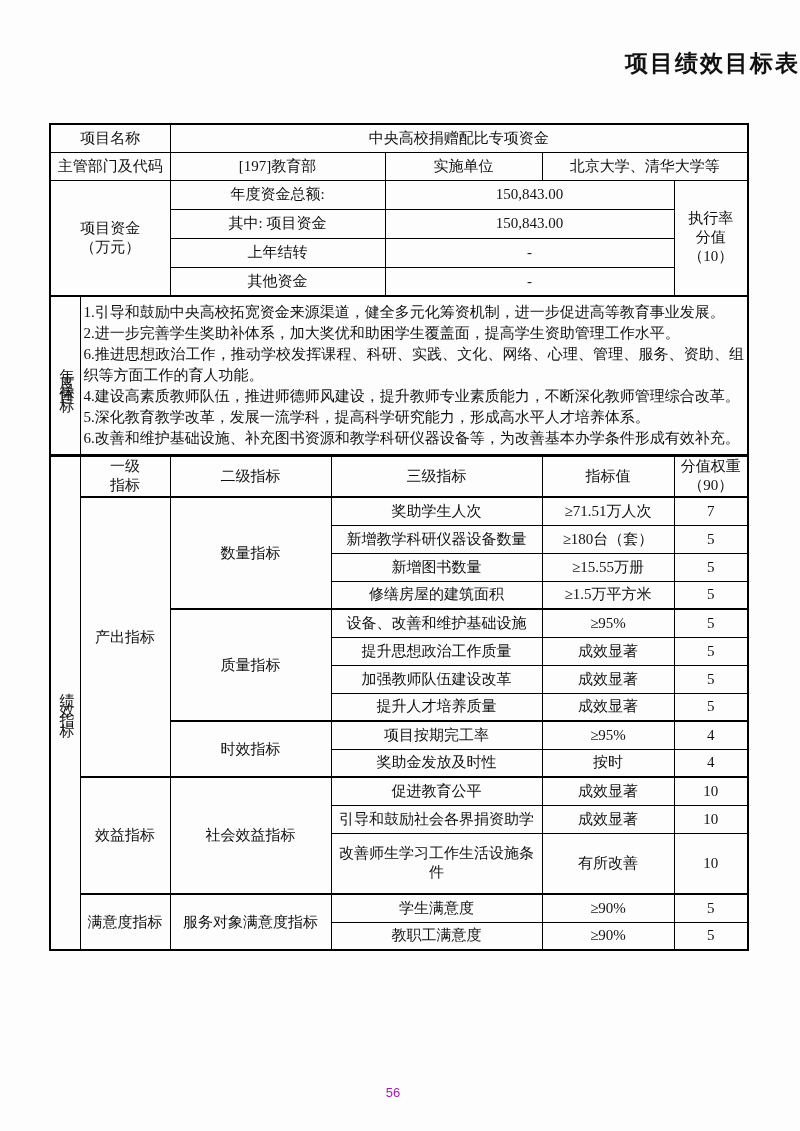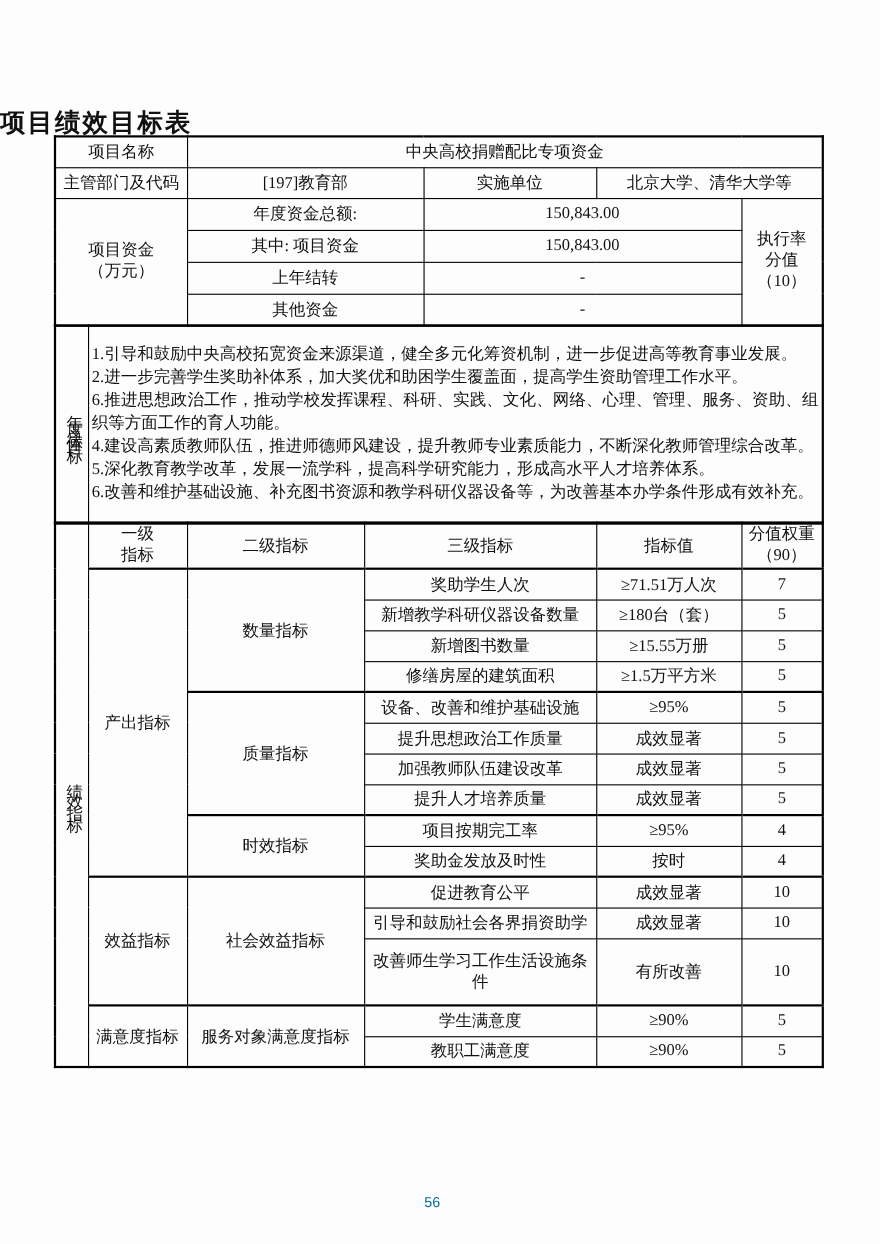--- a/index.html
+++ b/index.html
@@ -7,22 +7,22 @@
   body { font-family: "Liberation Serif", "DejaVu Serif", serif; color: #111; }
   .page {
     position: relative;
     width: 800px;
     height: 1131px;
     background: #fdfdfd;
     margin: 0 auto;
     overflow: hidden;
   }
   .doc-title {
-    padding-top: 96px;
-    text-align: left;
+    padding-top: 48px;
+    text-align: right;
     font-size: 23px;
     font-weight: bold;
     letter-spacing: 2px;
   }
   .doc-subtitle {
     margin-top: 17px;
     text-align: center;
     font-size: 15px;
     letter-spacing: 1px;
   }
@@ -48,21 +48,21 @@
     overflow: hidden;
   }
   .pre { white-space: pre-line; line-height: 19px; }
   .num { text-align: right; padding-right: 5px; font-family: Liberation Serif, serif; }
   .left { text-align: left; padding-left: 5px; }
   .fund-label-first { text-align: left; padding-left: 6px; }
   tr.r28 { height: 28px; }
   tr.r29 { height: 29px; }
   tr.head { height: 42px; }
   tr.tall { height: 61px; }
-  tr.goals-row { height: 180px; }
+  tr.goals-row { height: 160px; }
   
   tr.bt > td { border-top: 2.5px solid #000; }
   tr.head > td { border-bottom: 2.5px solid #000; }
   tr.head > td.vcell { border-bottom: 1.5px solid #000; }
   .vcell { padding: 0; }
   .vtext {
     display: inline-block;
     writing-mode: vertical-rl;
     text-orientation: upright;
     letter-spacing: 6px;
@@ -79,21 +79,21 @@
     font-size: 15px;
     line-height: 21px;
     text-align: justify;
   }
   .page-number {
     position: absolute;
     left: 0; right: 14px;
     top: 1085px;
     text-align: center;
     font-size: 13px;
-    color: #0369a1;
+    color: #a21caf;
     font-family: "Liberation Sans", sans-serif;
   }
 </style>
 </head>
 <body>
 
 <div class="page">
 
   <div class="doc-title">项目绩效目标表</div>
 

